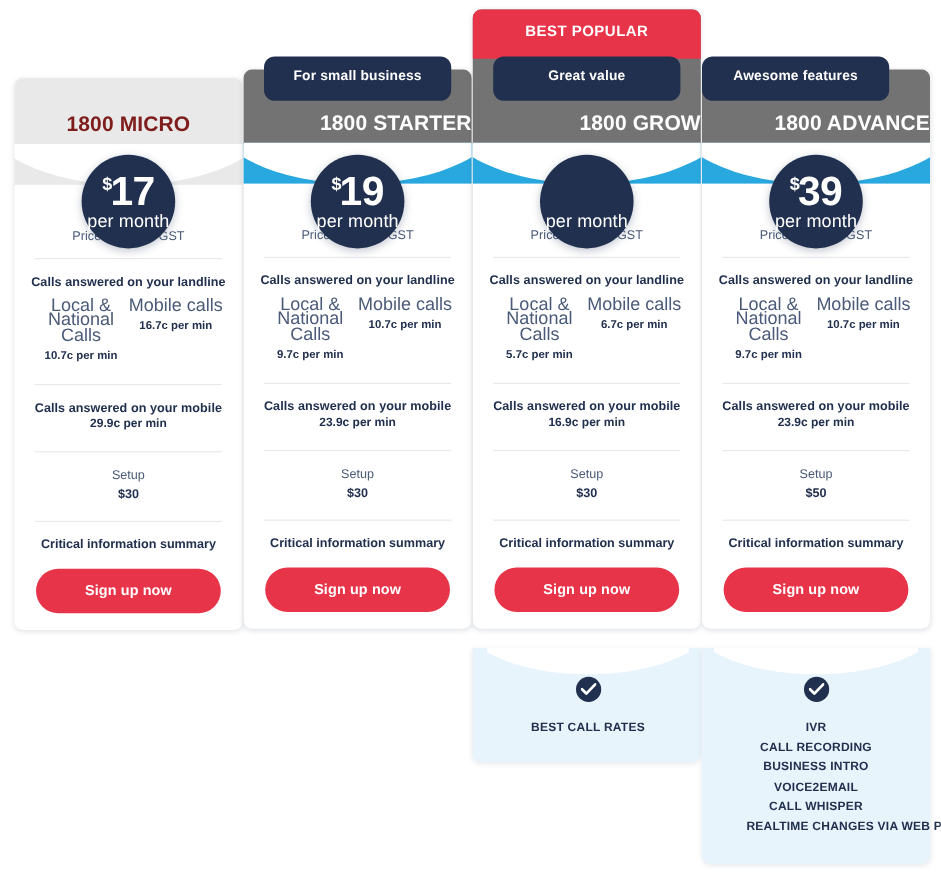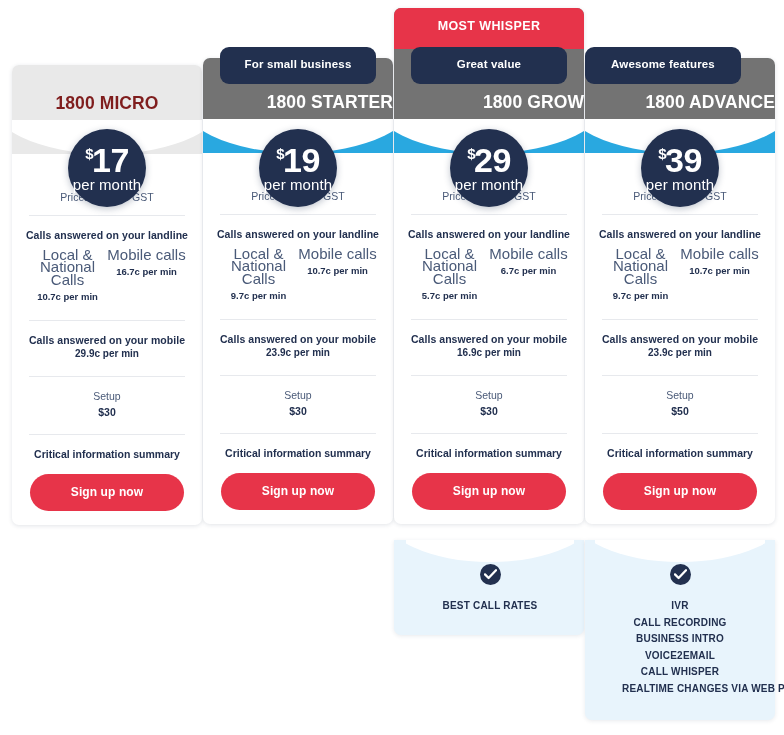--- a/index.html
+++ b/index.html
@@ -374,30 +374,29 @@
         <path d="M1 5.4 L4.6 9 L12 1.3" fill="none" stroke="#ffffff" stroke-width="2.3" stroke-linecap="round" stroke-linejoin="round"></path>
       </svg>
     </div>
     <div class="feat-list">
       <div class="feat">BEST CALL RATES</div>
     </div>
   </div>
 
   <div class="card shadowed" style="left:394px; top:8px;">
     <div class="hero">
-      <div class="popular-strip">MOST WHISPER</div>
+      <div class="popular-strip">BEST POPULAR</div>
       <div class="hero-fill blue" style="padding-top:86px;">
         <div class="plan-name light">1800 GROW</div>
       </div>
       <div class="hero-curve blue"></div>
     </div>
     <div class="badge" style="left:17px; top:39px; width:156px;">Great value</div>
     <div class="price-wrap" style="top:121px;">
       <div class="price-circle">
-        <div class="price-amount"><span class="cur">$</span><span>29</span></div>
         <div class="price-per">per month</div>
       </div>
     </div>
     <div class="body" style="padding-top:32px;">
       <div class="gst">Prices exclude GST</div>
       <div class="rule"></div>
       <div class="sec-title">Calls answered on your landline</div>
       <div class="rates">
         <div class="rate-col local">
           <div class="rate-label">Local &amp; National Calls</div>

